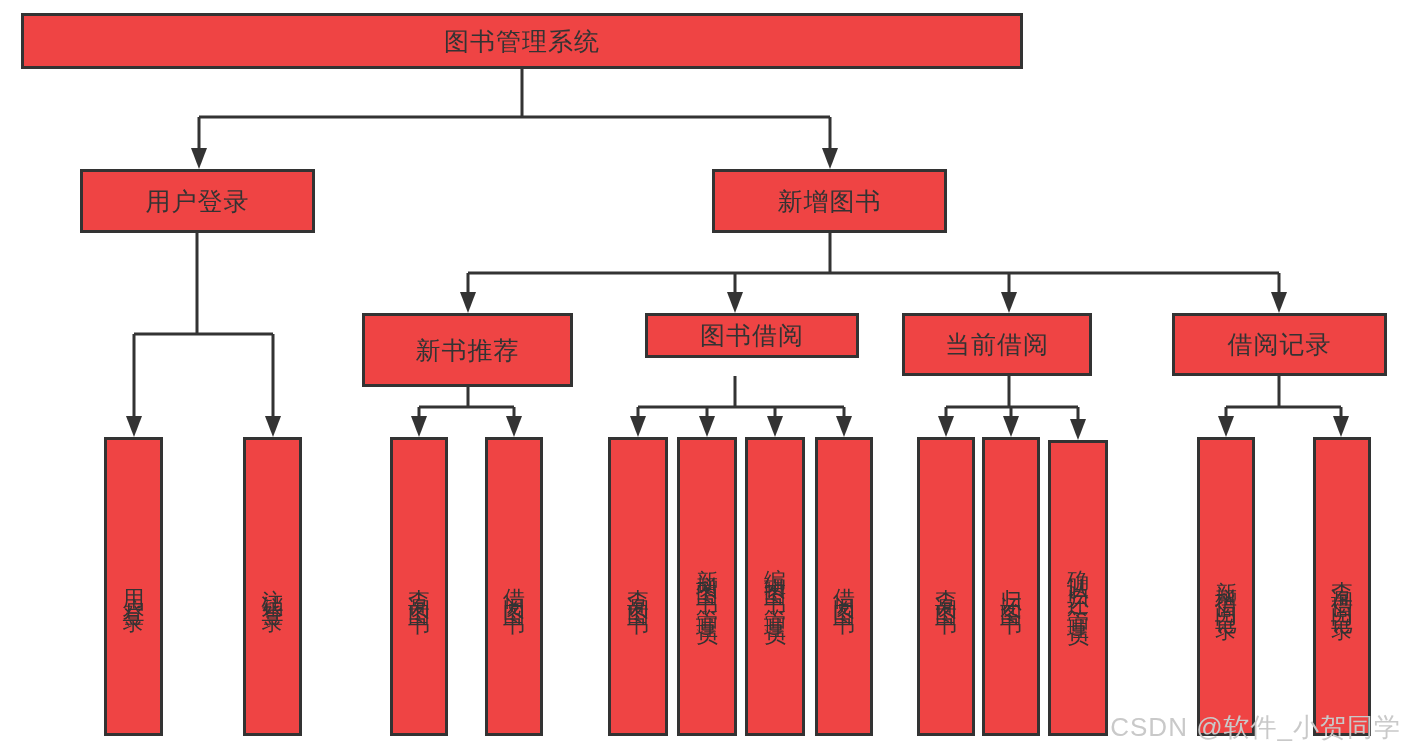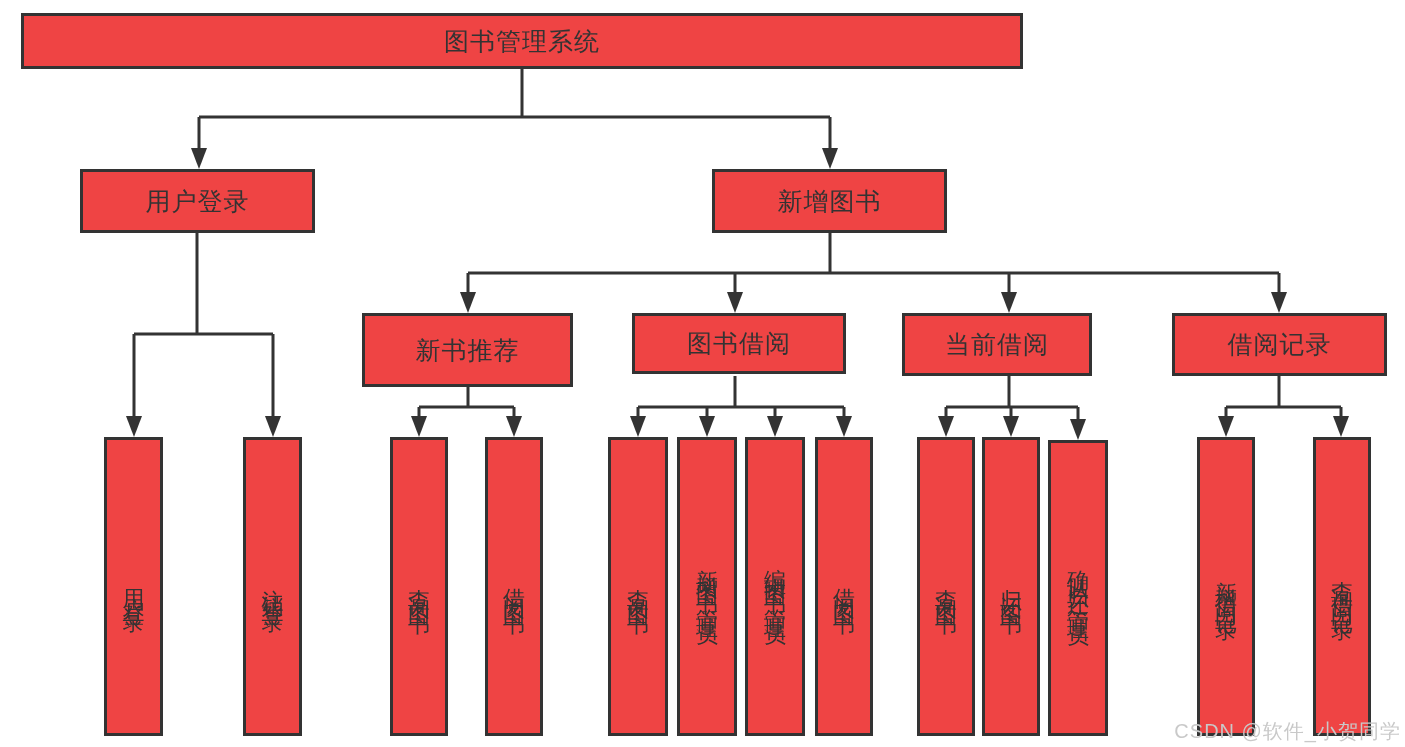--- a/index.html
+++ b/index.html
@@ -55,21 +55,21 @@
     text-orientation:mixed;
     font-size:22px;
     letter-spacing:8px;
     line-height:1;
     color:var(--text,#333333);
   }
   .watermark{
     position:absolute;
     right:4px;
     bottom:2px;
-    font-size:20px;
+    font-size:26px;
     letter-spacing:1px;
     color:var(--watermark,#c9c9c9);
     z-index:10;
     white-space:nowrap;
   }
 </style>
 </head>
 <body>
 
 <div class="stage">
@@ -124,21 +124,21 @@
   <div class="box h" style="left:80px;top:169px;width:235px;height:64px">
     <span>用户登录</span>
   </div>
   <div class="box h" style="left:712px;top:169px;width:235px;height:64px">
     <span>新增图书</span>
   </div>
 
   <div class="box h" style="left:362px;top:313px;width:211px;height:74px">
     <span>新书推荐</span>
   </div>
-  <div class="box h" style="left:632px;top:313px;width:214px;height:61px">
+  <div class="box h" style="left:645px;top:313px;width:214px;height:45px">
     <span>图书借阅</span>
   </div>
   <div class="box h" style="left:902px;top:313px;width:190px;height:63px">
     <span>当前借阅</span>
   </div>
   <div class="box h" style="left:1172px;top:313px;width:215px;height:63px">
     <span>借阅记录</span>
   </div>
 
   <div class="box" style="left:104px;top:437px;width:59px;height:299px">

